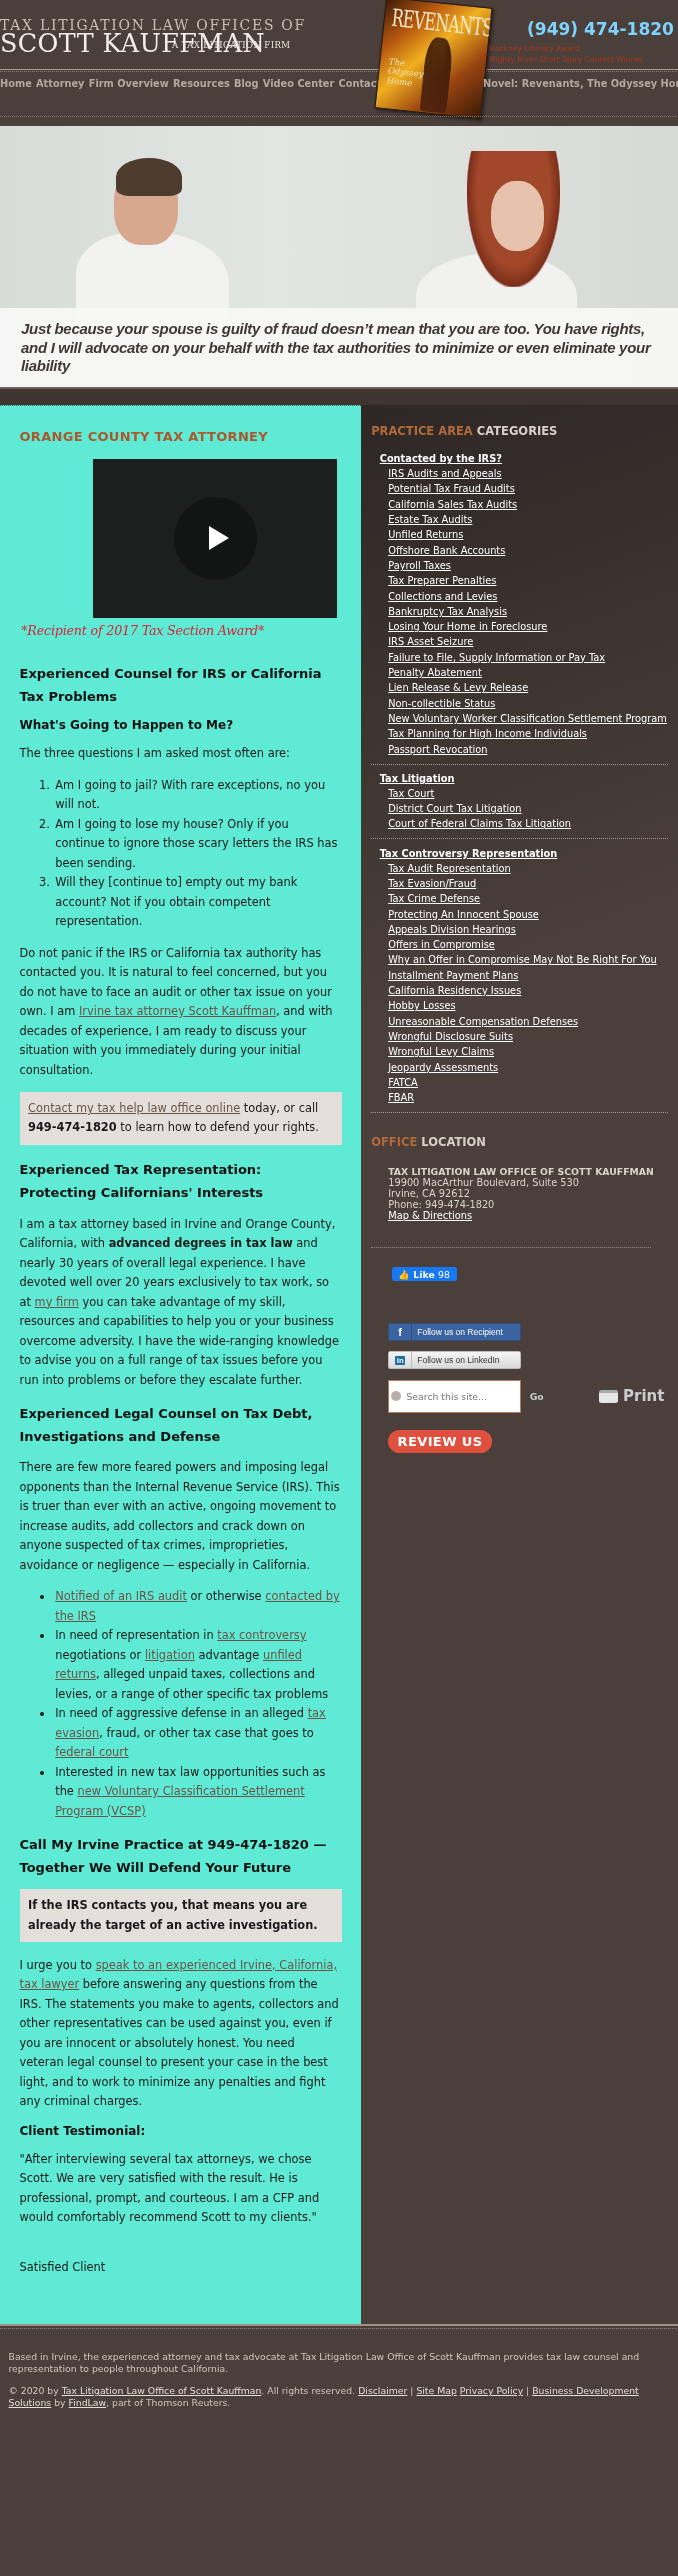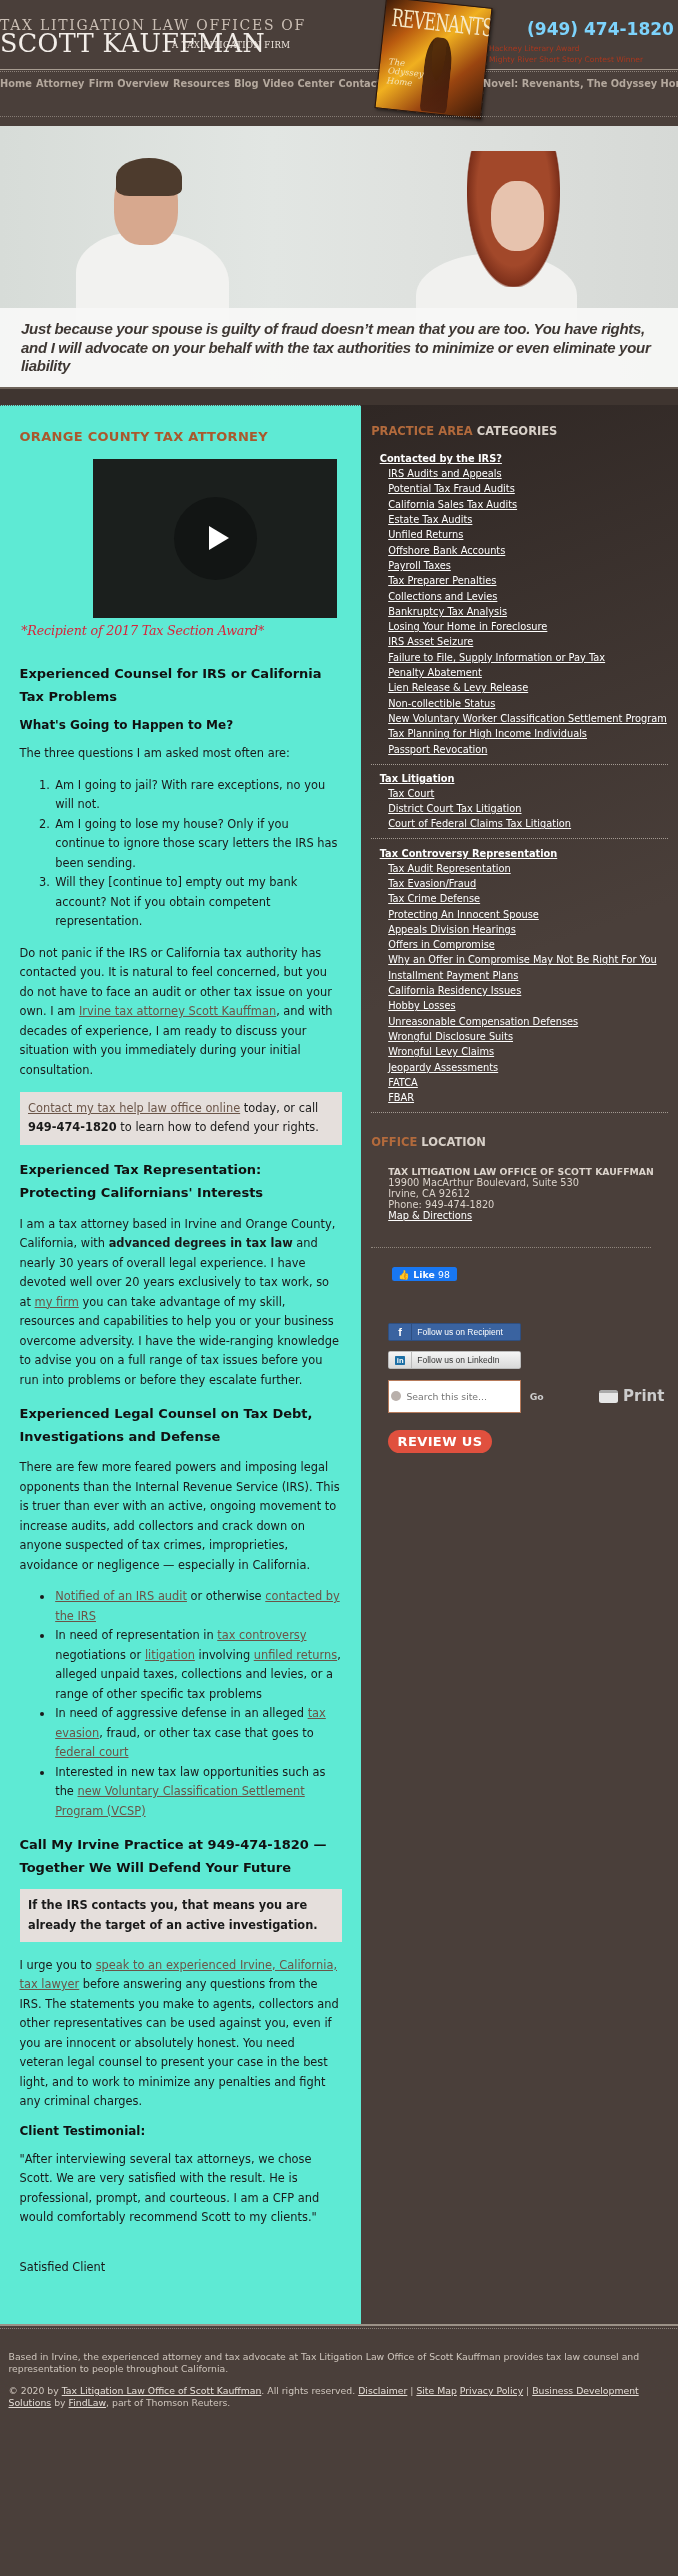--- a/index.html
+++ b/index.html
@@ -169,21 +169,21 @@
       <p><a href="#">Contact my tax help law office online</a><span> today, or call </span><b>949-474-1820</b><span> to learn how to defend your rights.</span></p>
     </div>
 
     <h2>Experienced Tax Representation: Protecting Californians' Interests</h2>
     <p><span>I am a tax attorney based in Irvine and Orange County, California, with </span><b>advanced degrees in tax law</b><span> and nearly 30 years of overall legal experience. I have devoted well over 20 years exclusively to tax work, so at </span><a href="#">my firm</a><span> you can take advantage of my skill, resources and capabilities to help you or your business overcome adversity. I have the wide-ranging knowledge to advise you on a full range of tax issues before you run into problems or before they escalate further.</span></p>
 
     <h2>Experienced Legal Counsel on Tax Debt, Investigations and Defense</h2>
     <p>There are few more feared powers and imposing legal opponents than the Internal Revenue Service (IRS). This is truer than ever with an active, ongoing movement to increase audits, add collectors and crack down on anyone suspected of tax crimes, improprieties, avoidance or negligence — especially in California.</p>
     <ul>
       <li><a href="#">Notified of an IRS audit</a><span> or otherwise </span><a href="#">contacted by the IRS</a></li>
-      <li><span>In need of representation in </span><a href="#">tax controversy</a><span> negotiations or </span><a href="#">litigation</a><span> involving </span><a href="#">unfiled returns</a><span>, alleged unpaid taxes, collections and levies, or a range of other specific tax problems</span></li>
+      <li><span>In need of representation in </span><a href="#">tax controversy</a><span> negotiations or </span><a href="#">litigation</a><span> advantage </span><a href="#">unfiled returns</a><span>, alleged unpaid taxes, collections and levies, or a range of other specific tax problems</span></li>
       <li><span>In need of aggressive defense in an alleged </span><a href="#">tax evasion</a><span>, fraud, or other tax case that goes to </span><a href="#">federal court</a></li>
       <li><span>Interested in new tax law opportunities such as the </span><a href="#">new Voluntary Classification Settlement Program (VCSP)</a></li>
     </ul>
 
     <h2>Call My Irvine Practice at 949-474-1820 — Together We Will Defend Your Future</h2>
     <div class="callout callout-strong">
       <p>If the IRS contacts you, that means you are already the target of an active investigation.</p>
     </div>
     <p><span>I urge you to </span><a href="#">speak to an experienced Irvine, California, tax lawyer</a><span> before answering any questions from the IRS. The statements you make to agents, collectors and other representatives can be used against you, even if you are innocent or absolutely honest. You need veteran legal counsel to present your case in the best light, and to work to minimize any penalties and fight any criminal charges.</span></p>
 

